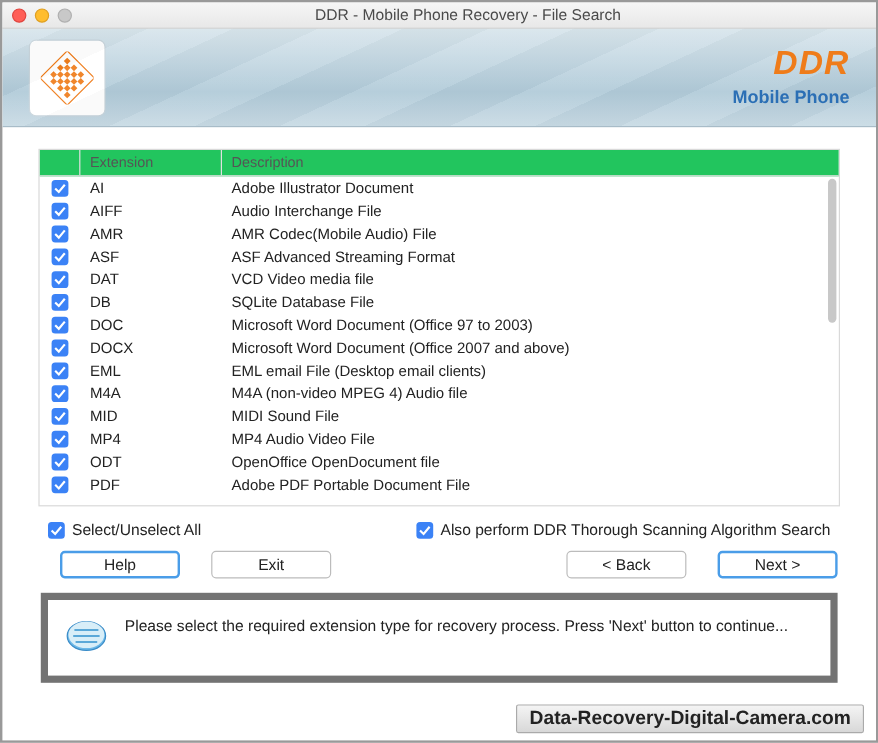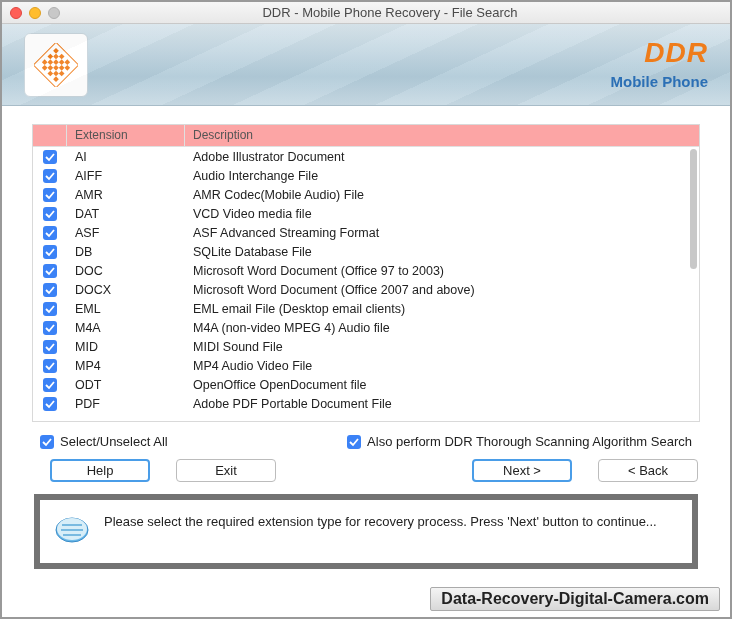--- a/index.html
+++ b/index.html
@@ -13,21 +13,21 @@
 .title-text { position: absolute; left: 0; right: 0; text-align: center; font-size: 13px; color: #4a4a4a; pointer-events: none; margin-left: 48px; }
 .header { height: 82px; background: linear-gradient(180deg, #d8e5ec 0%, #c3d7e2 35%, #b0cad8 65%, #c8dae4 100%); border-bottom: 1px solid #a8bcc8; display: flex; align-items: center; justify-content: space-between; padding: 0 22px; position: relative; }
 .header::before { content: ""; position: absolute; inset: 0; background: repeating-linear-gradient(-25deg, rgba(255,255,255,0.08) 0 30px, rgba(0,0,0,0.02) 30px 60px); pointer-events: none; }
 .logo-box { width: 64px; height: 64px; background: #fff; border: 1px solid #c8d4db; border-radius: 6px; display: flex; align-items: center; justify-content: center; }
 .logo-box svg { width: 44px; height: 44px; }
 .brand { text-align: right; z-index: 1; }
 .brand-ddr { font-family: "Arial Black", Arial, sans-serif; font-size: 28px; font-weight: 900; color: #ef7c1a; font-style: italic; letter-spacing: 1px; line-height: 1; }
 .brand-sub { font-size: 15px; color: #2b6fb5; font-weight: 600; margin-top: 6px; }
 .content { padding: 18px 30px 10px; }
 .table-wrap { border: 1px solid #d9d9d9; background: #fff; height: 298px; overflow: hidden; position: relative; }
-.thead { display: flex; background: #fca5a5; border-bottom: 1px solid #e0e0e0; height: 22px; font-size: 12px; color: #555; }
+.thead { display: flex; background: #22c55e; border-bottom: 1px solid #e0e0e0; height: 22px; font-size: 12px; color: #555; }
 .th-check { width: 34px; border-right: 1px solid #e0e0e0; }
 .th-ext { width: 118px; padding: 3px 8px; border-right: 1px solid #e0e0e0; }
 .th-desc { flex: 1; padding: 3px 8px; }
 .tbody { overflow-y: auto; height: 274px; }
 .row { display: flex; height: 19px; align-items: center; font-size: 12.5px; color: #222; }
 .row:nth-child(even) { }
 .cell-check { width: 34px; display: flex; justify-content: center; }
 .cell-ext { width: 118px; padding: 0 8px; }
 .cell-desc { flex: 1; padding: 0 8px; }
 .chk { width: 14px; height: 14px; border-radius: 3px; background: #3b82f6; display: flex; align-items: center; justify-content: center; }
@@ -132,33 +132,33 @@
           <div class="cell-desc">AMR Codec(Mobile Audio) File</div>
         </div>
         <div class="row">
           <div class="cell-check">
             <span class="chk">
               <svg viewBox="0 0 10 10">
                 <path d="M1 5 L4 8 L9 2" stroke="#fff" stroke-width="1.8" fill="none"></path>
               </svg>
             </span>
           </div>
+          <div class="cell-ext">ASF</div>
+          <div class="cell-desc">ASF Advanced Streaming Format</div>
+        </div>
+        <div class="row">
+          <div class="cell-check">
+            <span class="chk">
+              <svg viewBox="0 0 10 10">
+                <path d="M1 5 L4 8 L9 2" stroke="#fff" stroke-width="1.8" fill="none"></path>
+              </svg>
+            </span>
+          </div>
           <div class="cell-ext">DAT</div>
           <div class="cell-desc">VCD Video media file</div>
-        </div>
-        <div class="row">
-          <div class="cell-check">
-            <span class="chk">
-              <svg viewBox="0 0 10 10">
-                <path d="M1 5 L4 8 L9 2" stroke="#fff" stroke-width="1.8" fill="none"></path>
-              </svg>
-            </span>
-          </div>
-          <div class="cell-ext">ASF</div>
-          <div class="cell-desc">ASF Advanced Streaming Format</div>
         </div>
         <div class="row">
           <div class="cell-check">
             <span class="chk">
               <svg viewBox="0 0 10 10">
                 <path d="M1 5 L4 8 L9 2" stroke="#fff" stroke-width="1.8" fill="none"></path>
               </svg>
             </span>
           </div>
           <div class="cell-ext">DB</div>
@@ -274,22 +274,22 @@
       <span>Also perform DDR Thorough Scanning Algorithm Search</span>
     </label>
   </div>
 
   <div class="buttons">
     <div class="btn-group">
       <div class="btn primary">Help</div>
       <div class="btn">Exit</div>
     </div>
     <div class="btn-group">
+      <div class="btn">&lt; Back</div>
       <div class="btn primary">Next &gt;</div>
-      <div class="btn">&lt; Back</div>
     </div>
   </div>
 
   <div class="hint">
     <div class="hint-icon">
       <svg width="36" height="36" viewBox="0 0 36 36">
           <ellipse cx="18" cy="18" rx="16" ry="12" fill="#6bb8e8" stroke="#3a8cc8" stroke-width="1"></ellipse>
           <ellipse cx="18" cy="17" rx="15" ry="11" fill="#d8eef8"></ellipse>
           <line x1="8" y1="13" x2="28" y2="13" stroke="#5aa8d8" stroke-width="1.5"></line>
           <line x1="7" y1="18" x2="29" y2="18" stroke="#5aa8d8" stroke-width="1.5"></line>

